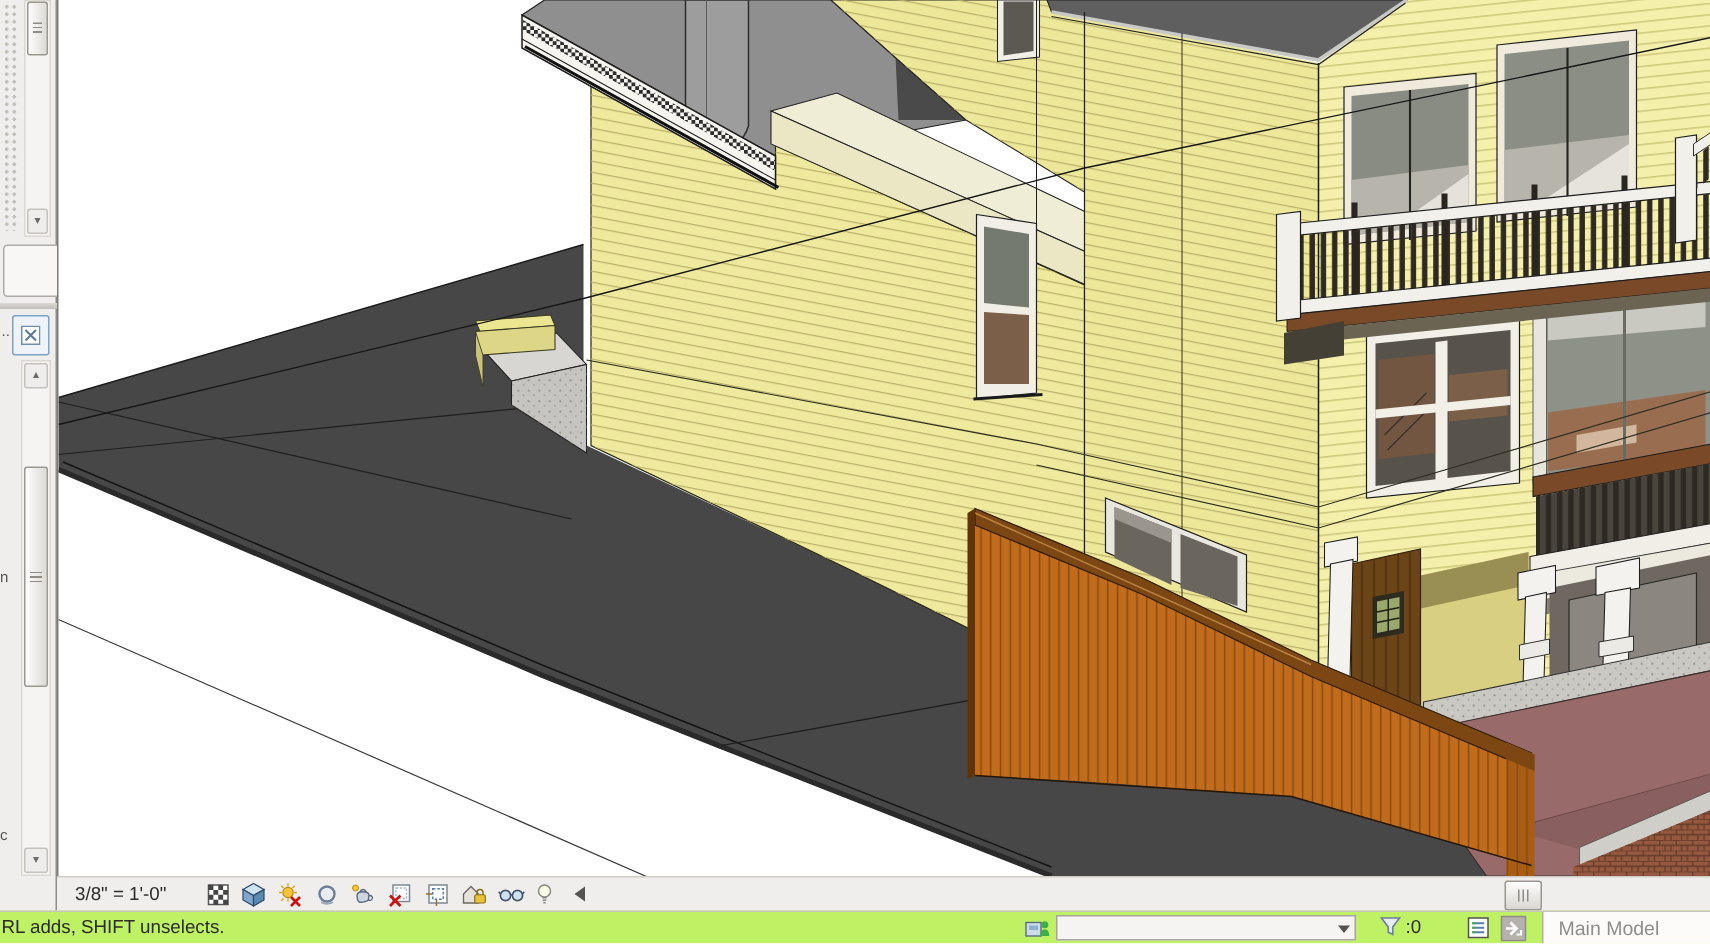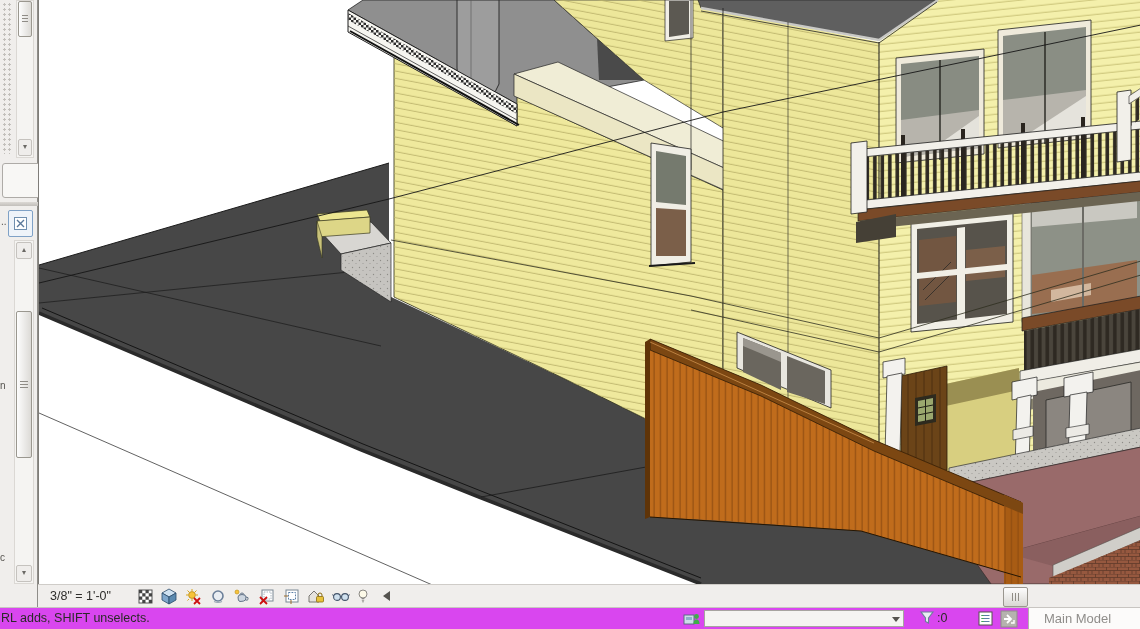--- a/index.html
+++ b/index.html
@@ -24,29 +24,29 @@
 
   
   .view-bar{position:absolute;left:38px;top:584px;width:1102px;height:23px;background:#f0eeec;border-top:1px solid #cfccc8;box-sizing:border-box;}
   .vb-scale{position:absolute;left:12px;top:4px;font-size:12.5px;color:#2e2d2b;white-space:nowrap;}
   .vb-icon{position:absolute;top:3px;width:18px;height:17px;}
   .vb-collapse{position:absolute;left:345px;top:6px;width:0;height:0;border-top:5px solid transparent;border-bottom:5px solid transparent;border-right:7px solid #55534f;}
   .hthumb{position:absolute;left:965px;top:2px;width:23px;height:18px;background:linear-gradient(180deg,#fdfdfd,#d9d7d3);border:1px solid #99968f;border-radius:2px;display:flex;align-items:center;justify-content:center;gap:2px;}
   .hthumb i{display:block;width:1px;height:8px;background:#8f8c86;}
 
   
-  .status-bar{position:absolute;left:0;top:607px;width:1140px;height:22px;background:#d946ef;border-top:1px solid #c8c5c1;box-sizing:border-box;font-size:12.5px;color:#2b2a28;}
+  .status-bar{position:absolute;left:0;top:607px;width:1140px;height:22px;background:#bef264;border-top:1px solid #c8c5c1;box-sizing:border-box;font-size:12.5px;color:#2b2a28;}
   .sb-hint{position:absolute;left:1px;top:3px;white-space:nowrap;}
   .sb-workset-icon{position:absolute;left:683px;top:2px;}
   .sb-combo{position:absolute;left:704px;top:2px;width:200px;height:17px;background:#f5f4f2;border:1px solid #a7a4a0;box-sizing:border-box;}
   .sb-combo .arrow{position:absolute;right:3px;top:6px;width:0;height:0;border-left:4px solid transparent;border-right:4px solid transparent;border-top:5px solid #55534f;}
   .sb-filter{position:absolute;left:919px;top:2px;display:flex;align-items:center;gap:2px;}
   .sb-filter .cnt{font-size:12.5px;color:#2b2a28;}
   .sb-ico{position:absolute;top:2px;}
-  .sb-mainmodel{position:absolute;left:1028px;top:0;width:112px;height:22px;background:#fcfbfa;border-left:1px solid #b3b0ac;box-sizing:border-box;color:#8f8d8a;font-size:13px;line-height:21px;padding-left:15px;}
+  .sb-mainmodel{position:absolute;left:1028px;top:0;width:112px;height:22px;background:#fcfbfa;border-left:1px solid #b3b0ac;box-sizing:border-box;color:#8f8d8a;font-size:13px;line-height:21px;padding-left:10px;}
 </style>
 </head>
 <body>
 
 <div class="app">
 
   <div class="left-rail">
     <div class="rail-dots"></div>
     <div class="vtrack" style="left:16px;top:0;width:18px;height:158px;">
       <div class="vthumb" style="top:0;height:34px;">

